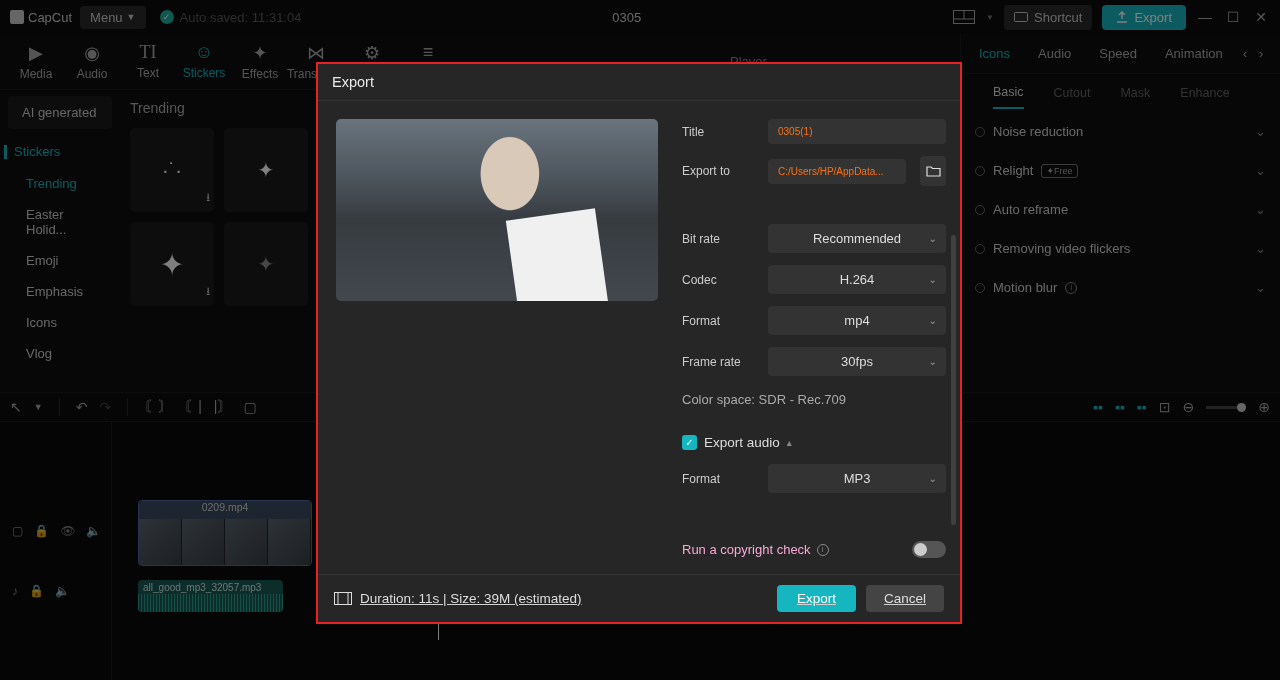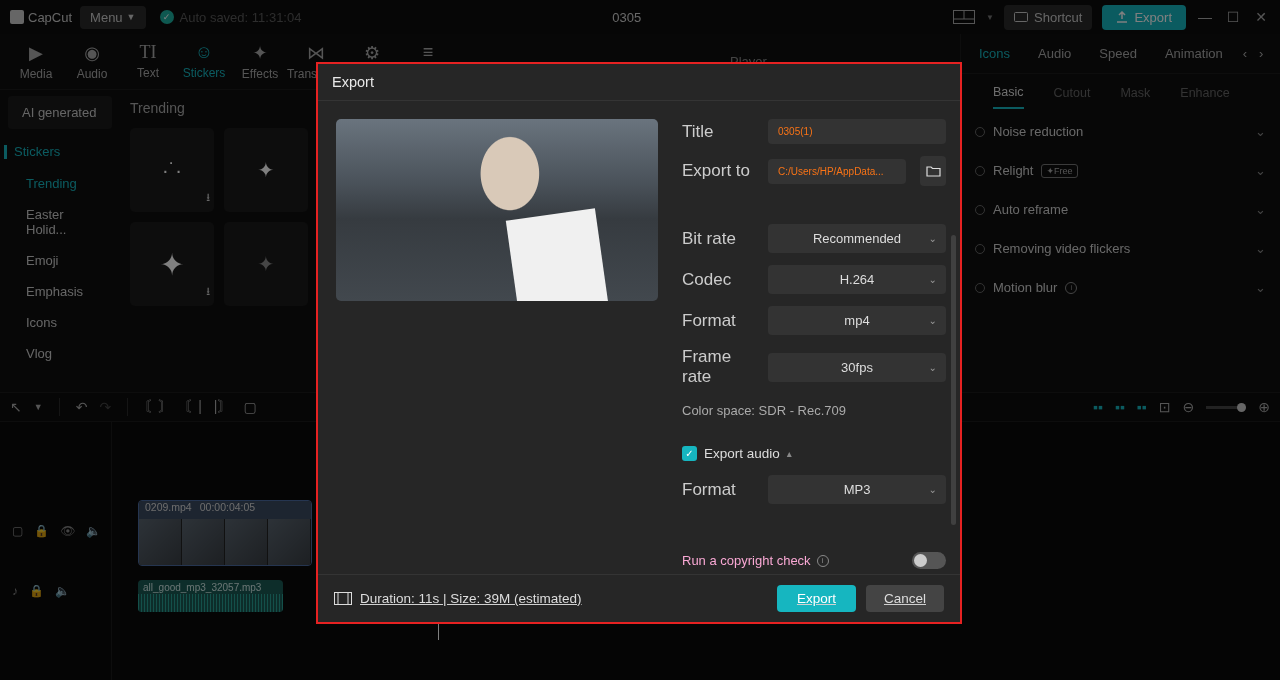--- a/index.html
+++ b/index.html
@@ -106,21 +106,21 @@
 .tl-leftcol {
   position: absolute; left: 0; top: 0; width: 112px; height: 258px;
   border-right: 1px solid #1a1a1a;
 }
 .tl-track-ctrl { display: flex; gap: 11px; padding: 8px 12px; color: #888; font-size: 12px; }
 .tl-clip {
   position: absolute; left: 138px; top: 78px; width: 174px; height: 66px;
   background: #2a2a2a; border-radius: 4px; border: 1.5px solid #4a6aa0;
   overflow: hidden;
 }
-.clip-head { height: 18px; background: #3a4a60; display: flex; align-items: flex-start; gap: 8px; padding: 0 6px; font-size: 10.5px; color: #d8d8d8; }
+.clip-head { height: 18px; background: #3a4a60; display: flex; align-items: center; gap: 8px; padding: 0 6px; font-size: 10.5px; color: #d8d8d8; flex-direction: column; }
 .clip-thumbs { display: flex; height: 48px; }
 .clip-thumb { flex: 1; background: linear-gradient(135deg, #5a6570 0%, #3a3f45 100%); border-right: 1px solid #222; }
 .tl-audio {
   position: absolute; left: 138px; top: 158px; width: 145px; height: 32px;
   background: #1a5a55; border-radius: 4px;
   overflow: hidden;
 }
 .audio-head { height: 14px; font-size: 10px; color: #cfe8e5; padding: 0 5px; display: flex; align-items: center; }
 .audio-wave { height: 18px; background: repeating-linear-gradient(90deg, #28a095 0, #28a095 1px, #1a5a55 1px, #1a5a55 3px); }
 .playhead { position: absolute; left: 438px; top: 18px; width: 1px; height: 200px; background: #fff; }
@@ -143,21 +143,21 @@
     radial-gradient(ellipse 28px 10px at 54% 23%, #2a2a2a 0%, #2a2a2a 60%, transparent 62%),
     linear-gradient(180deg, #6a747e 0%, #4a525a 35%, #363b40 55%, #42484e 100%);
   position: relative; overflow: hidden;
 }
 .preview::after {
   content: ""; position: absolute; left: 55%; top: 52%; width: 90px; height: 110px;
   background: #f0f0f0; transform: rotate(-8deg);
 }
 .form-col { flex: 1; display: flex; flex-direction: column; position: relative; }
 .form-row { display: flex; align-items: center; margin-bottom: 12px; gap: 10px; }
-.form-label { width: 76px; color: #ccc; font-size: 17px; }
+.form-label { width: 76px; color: #ccc; font-size: 12px; }
 .form-input {
   flex: 1; background: #333; border: none; border-radius: 4px; padding: 7px 10px;
   color: #f97316; font-size: 10px;
 }
 .folder-btn { width: 26px; height: 30px; background: #333; border-radius: 4px; display: flex; align-items: center; justify-content: center; margin-left: 4px; }
 .divider { height: 1px; background: #3a3a3a; margin: 10px 0 16px; }
 .select-box {
   flex: 1; background: #333; border-radius: 4px; padding: 7px 10px;
   color: #ddd; font-size: 13px; display: flex; align-items: center; justify-content: center; position: relative;
 }

